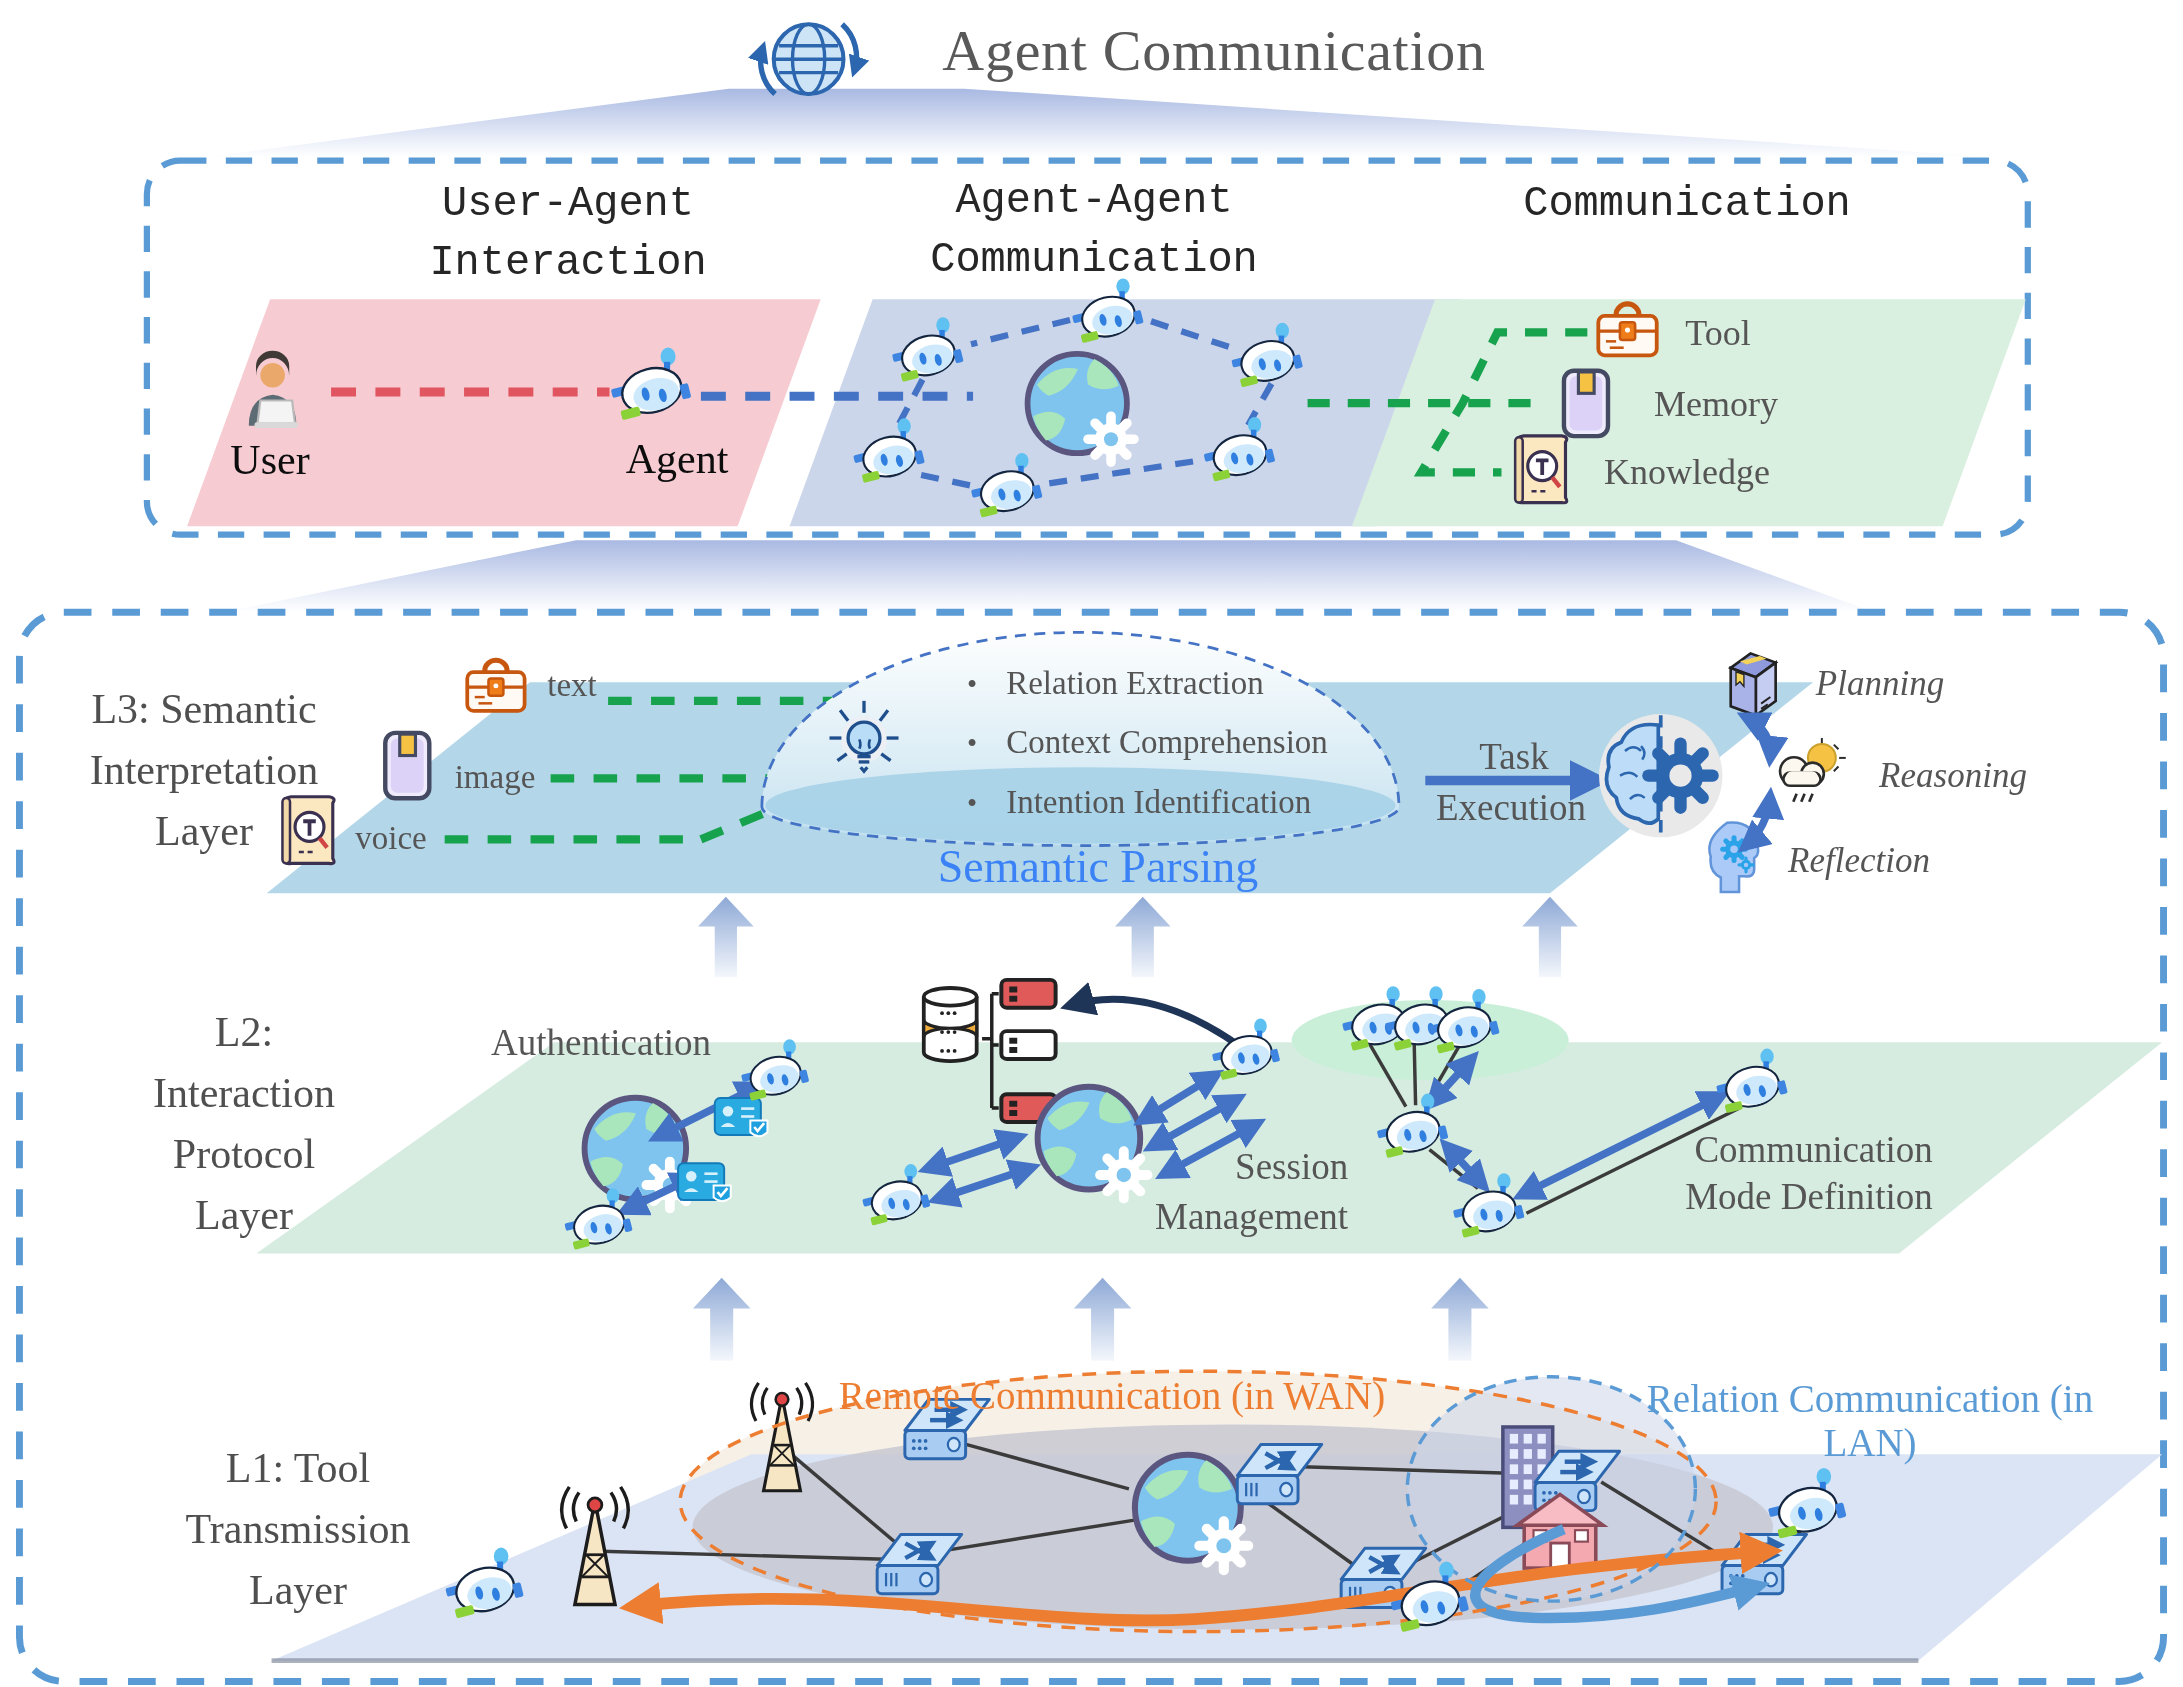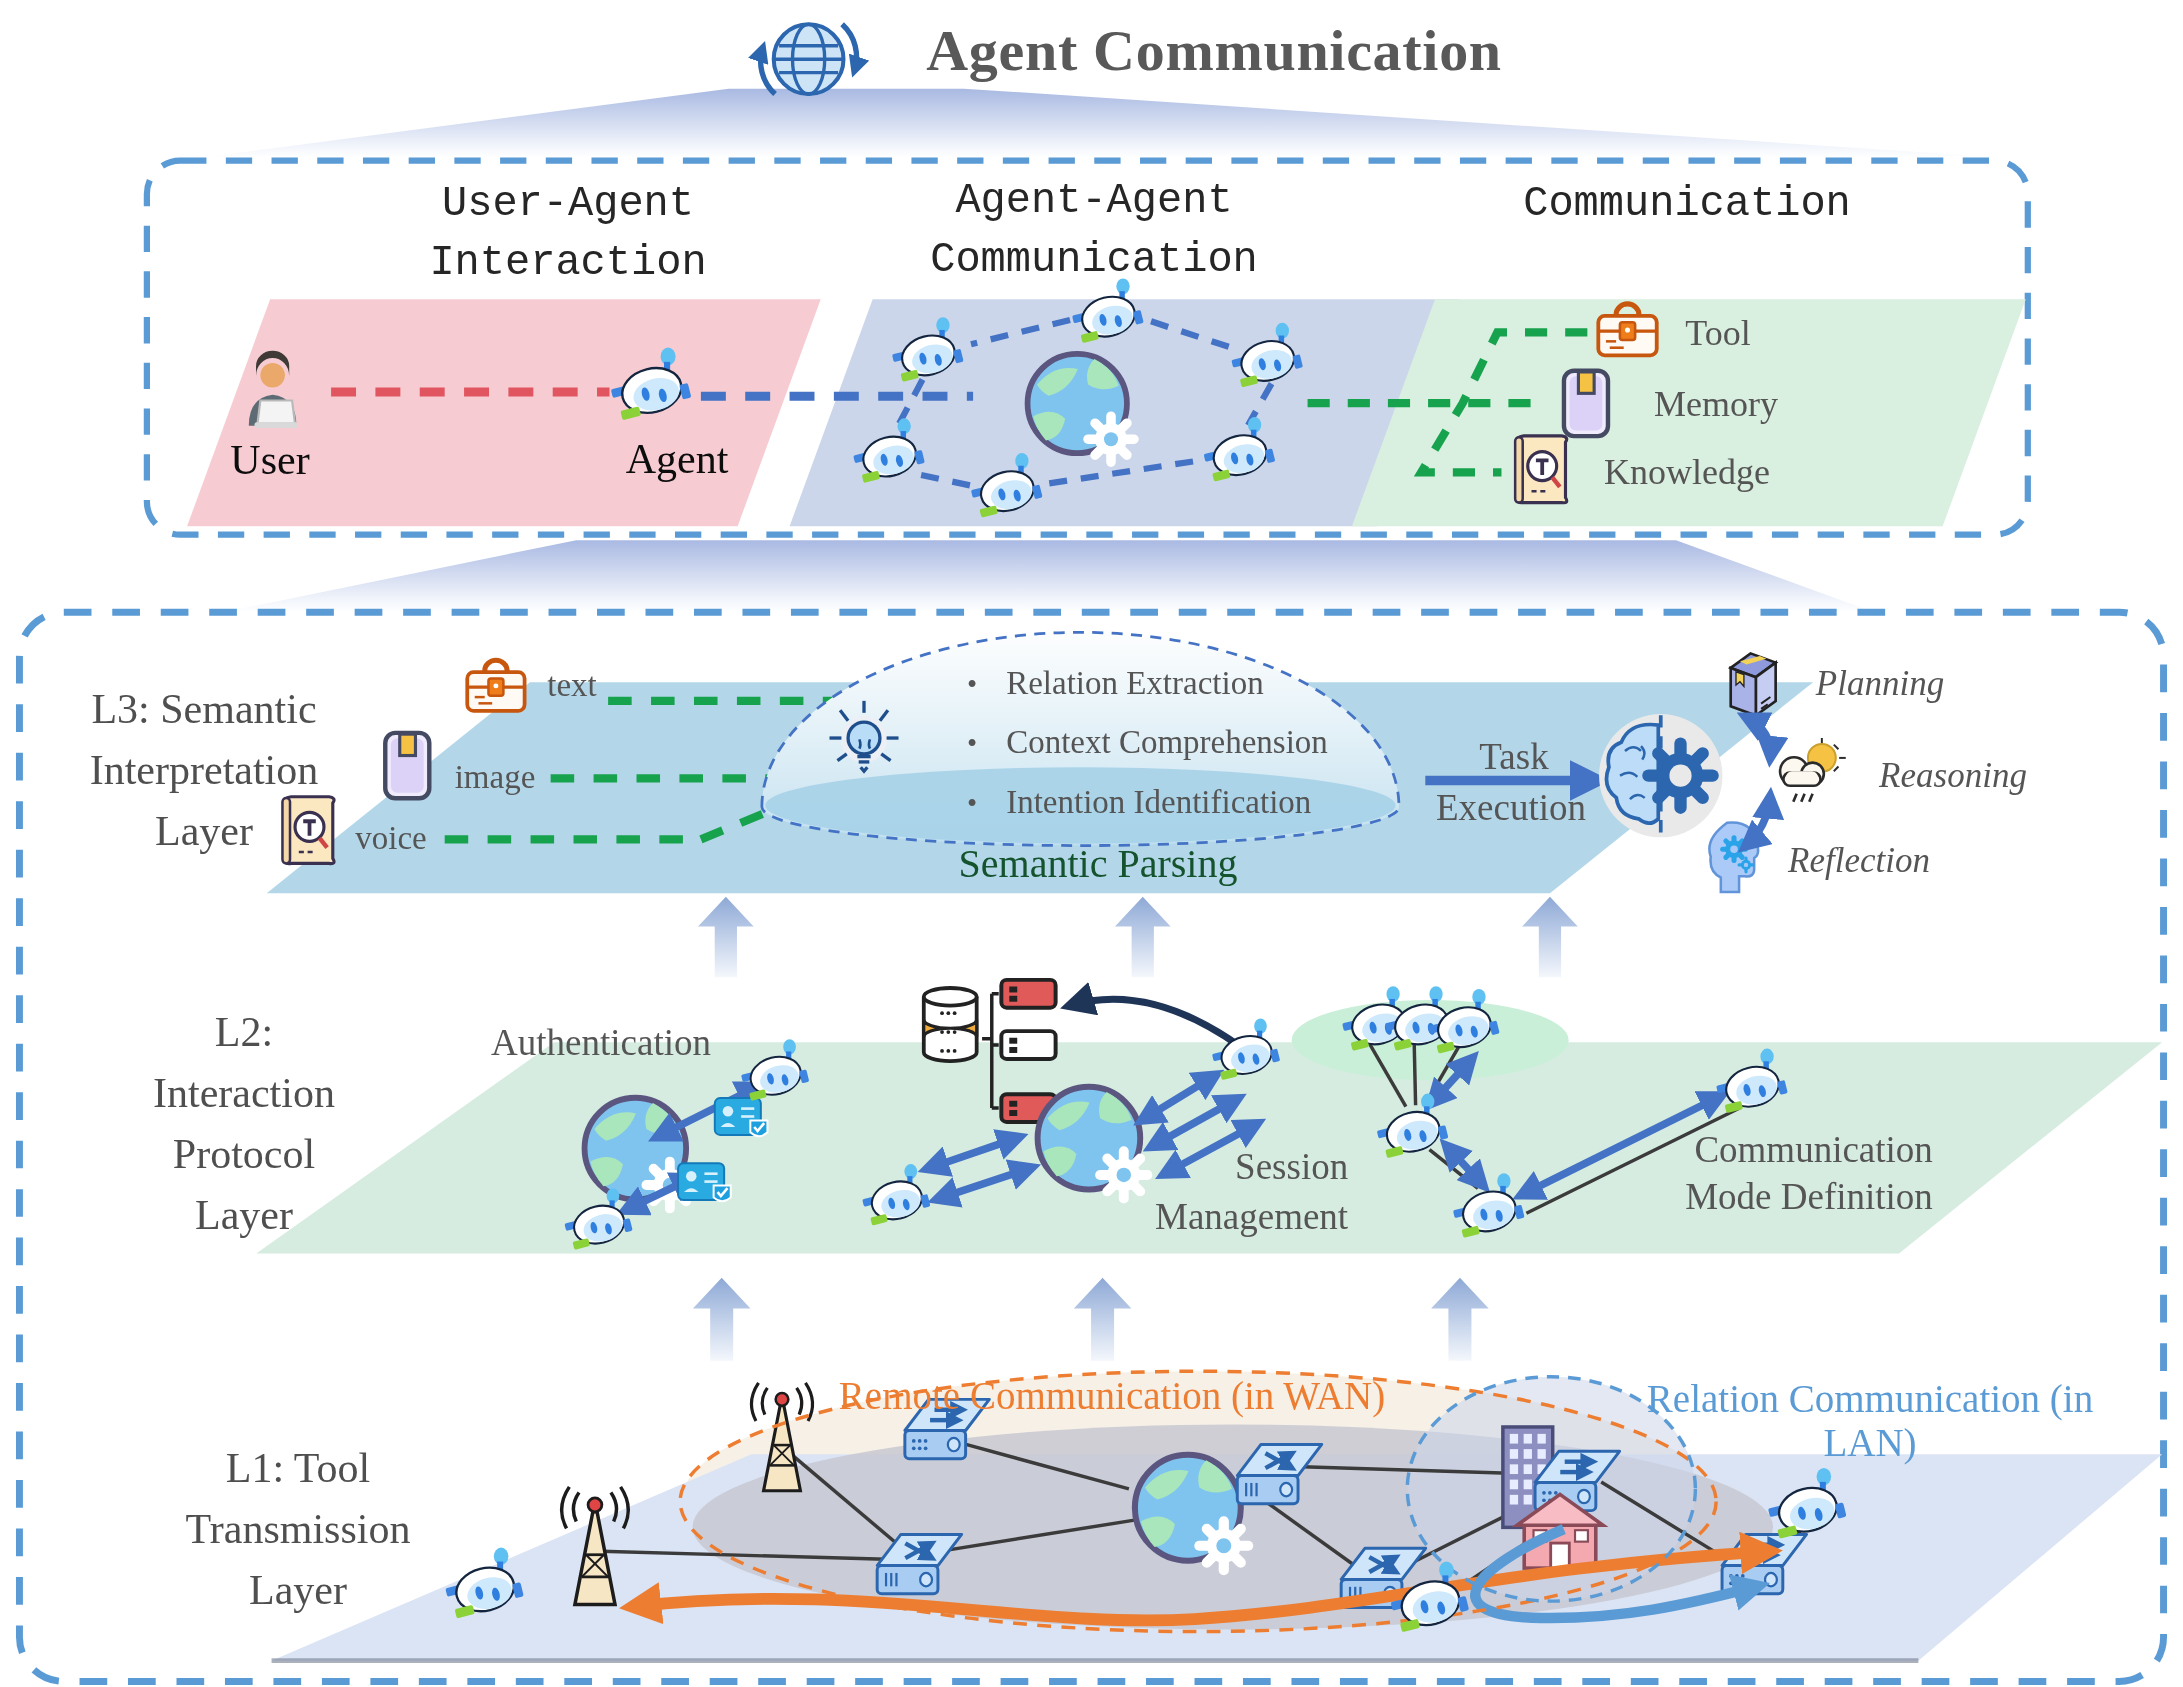--- a/index.html
+++ b/index.html
@@ -1,30 +1,30 @@
 <!DOCTYPE html>
 <html style="font-size:11px"><head>
 <meta charset="utf-8">
 <style>
   html,body{margin:0;padding:0;background:#fff;}
   body{width:2183px;height:1687px;position:relative;overflow:hidden;
        font-family:"Liberation Serif", "DejaVu Serif", serif;}
   .abs{position:absolute;}
   .txt{position:absolute;color:#555;white-space:nowrap;line-height:1.15;}
   .ctr{transform:translateX(-50%);text-align:center;}
-  .title{font-size:58px;font-weight:bold;color:#595959;letter-spacing:0.7px;}
+  .title{font-size:58px;font-weight:normal;color:#595959;letter-spacing:0.7px;}
   .h2{font-size:42px;color:#262626;line-height:59px;font-family:Liberation Mono, monospace;}
   .node{font-size:42px;color:#0d0d0d;}
   .env{font-size:36px;color:#555;}
   .laylab{font-size:42px;color:#4f4f4f;line-height:61px;}
   .mod{font-size:33px;color:#555;}
   .bul{font-size:33px;color:#555;}
   .bul .bitem{margin-bottom:21.5px;}
   .bul .bitem::before{content:"•";margin-right:29px;font-size:29px;}
-  .mid{font-size:40px;color:#14532d;}
+  .mid{font-size:46px;color:#3b82f6;}
   .cap{font-size:35px;color:#555;font-style:italic;}
   .sm{font-size:37px;color:#555;text-align:right;}
   .wan{font-size:39px;color:#ed7d31;}
   .lan{font-size:39px;color:#5b9bd5;line-height:44px;}
 </style>
 </head>
 <body>
 
 <svg class="abs" style="left:0;top:0" width="2183" height="1687" viewBox="0 0 3152 2436">
 <defs>

